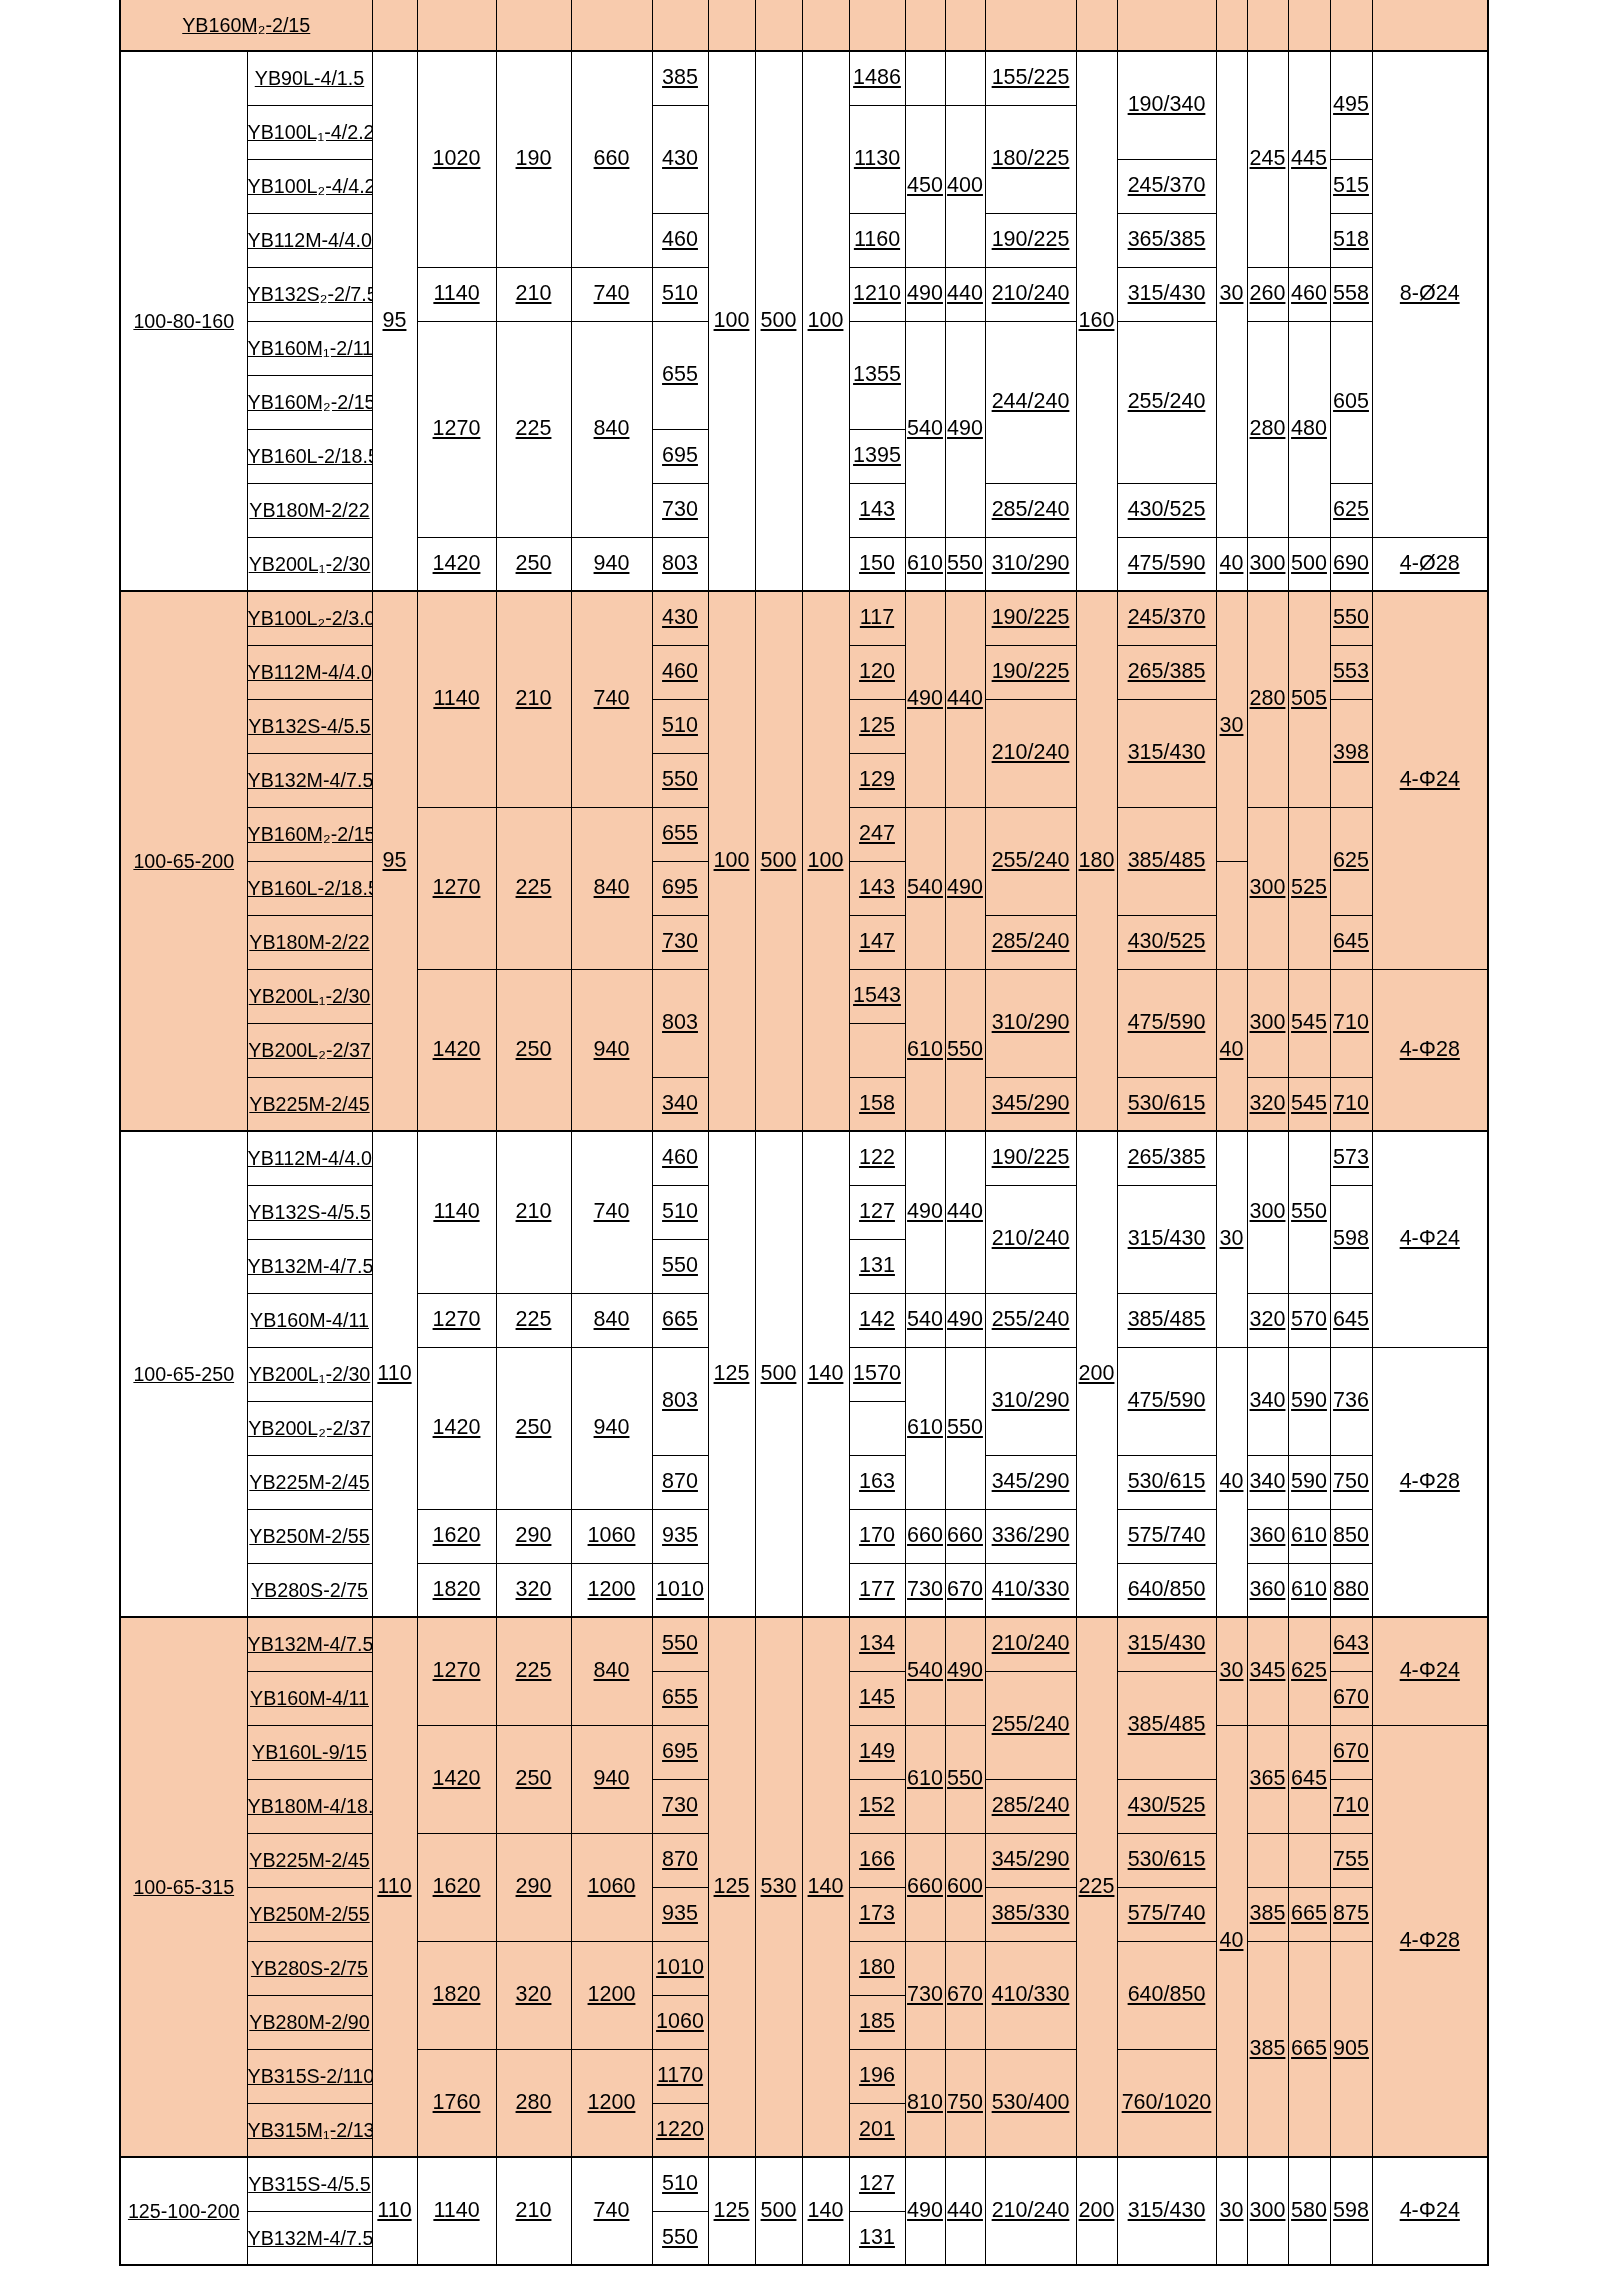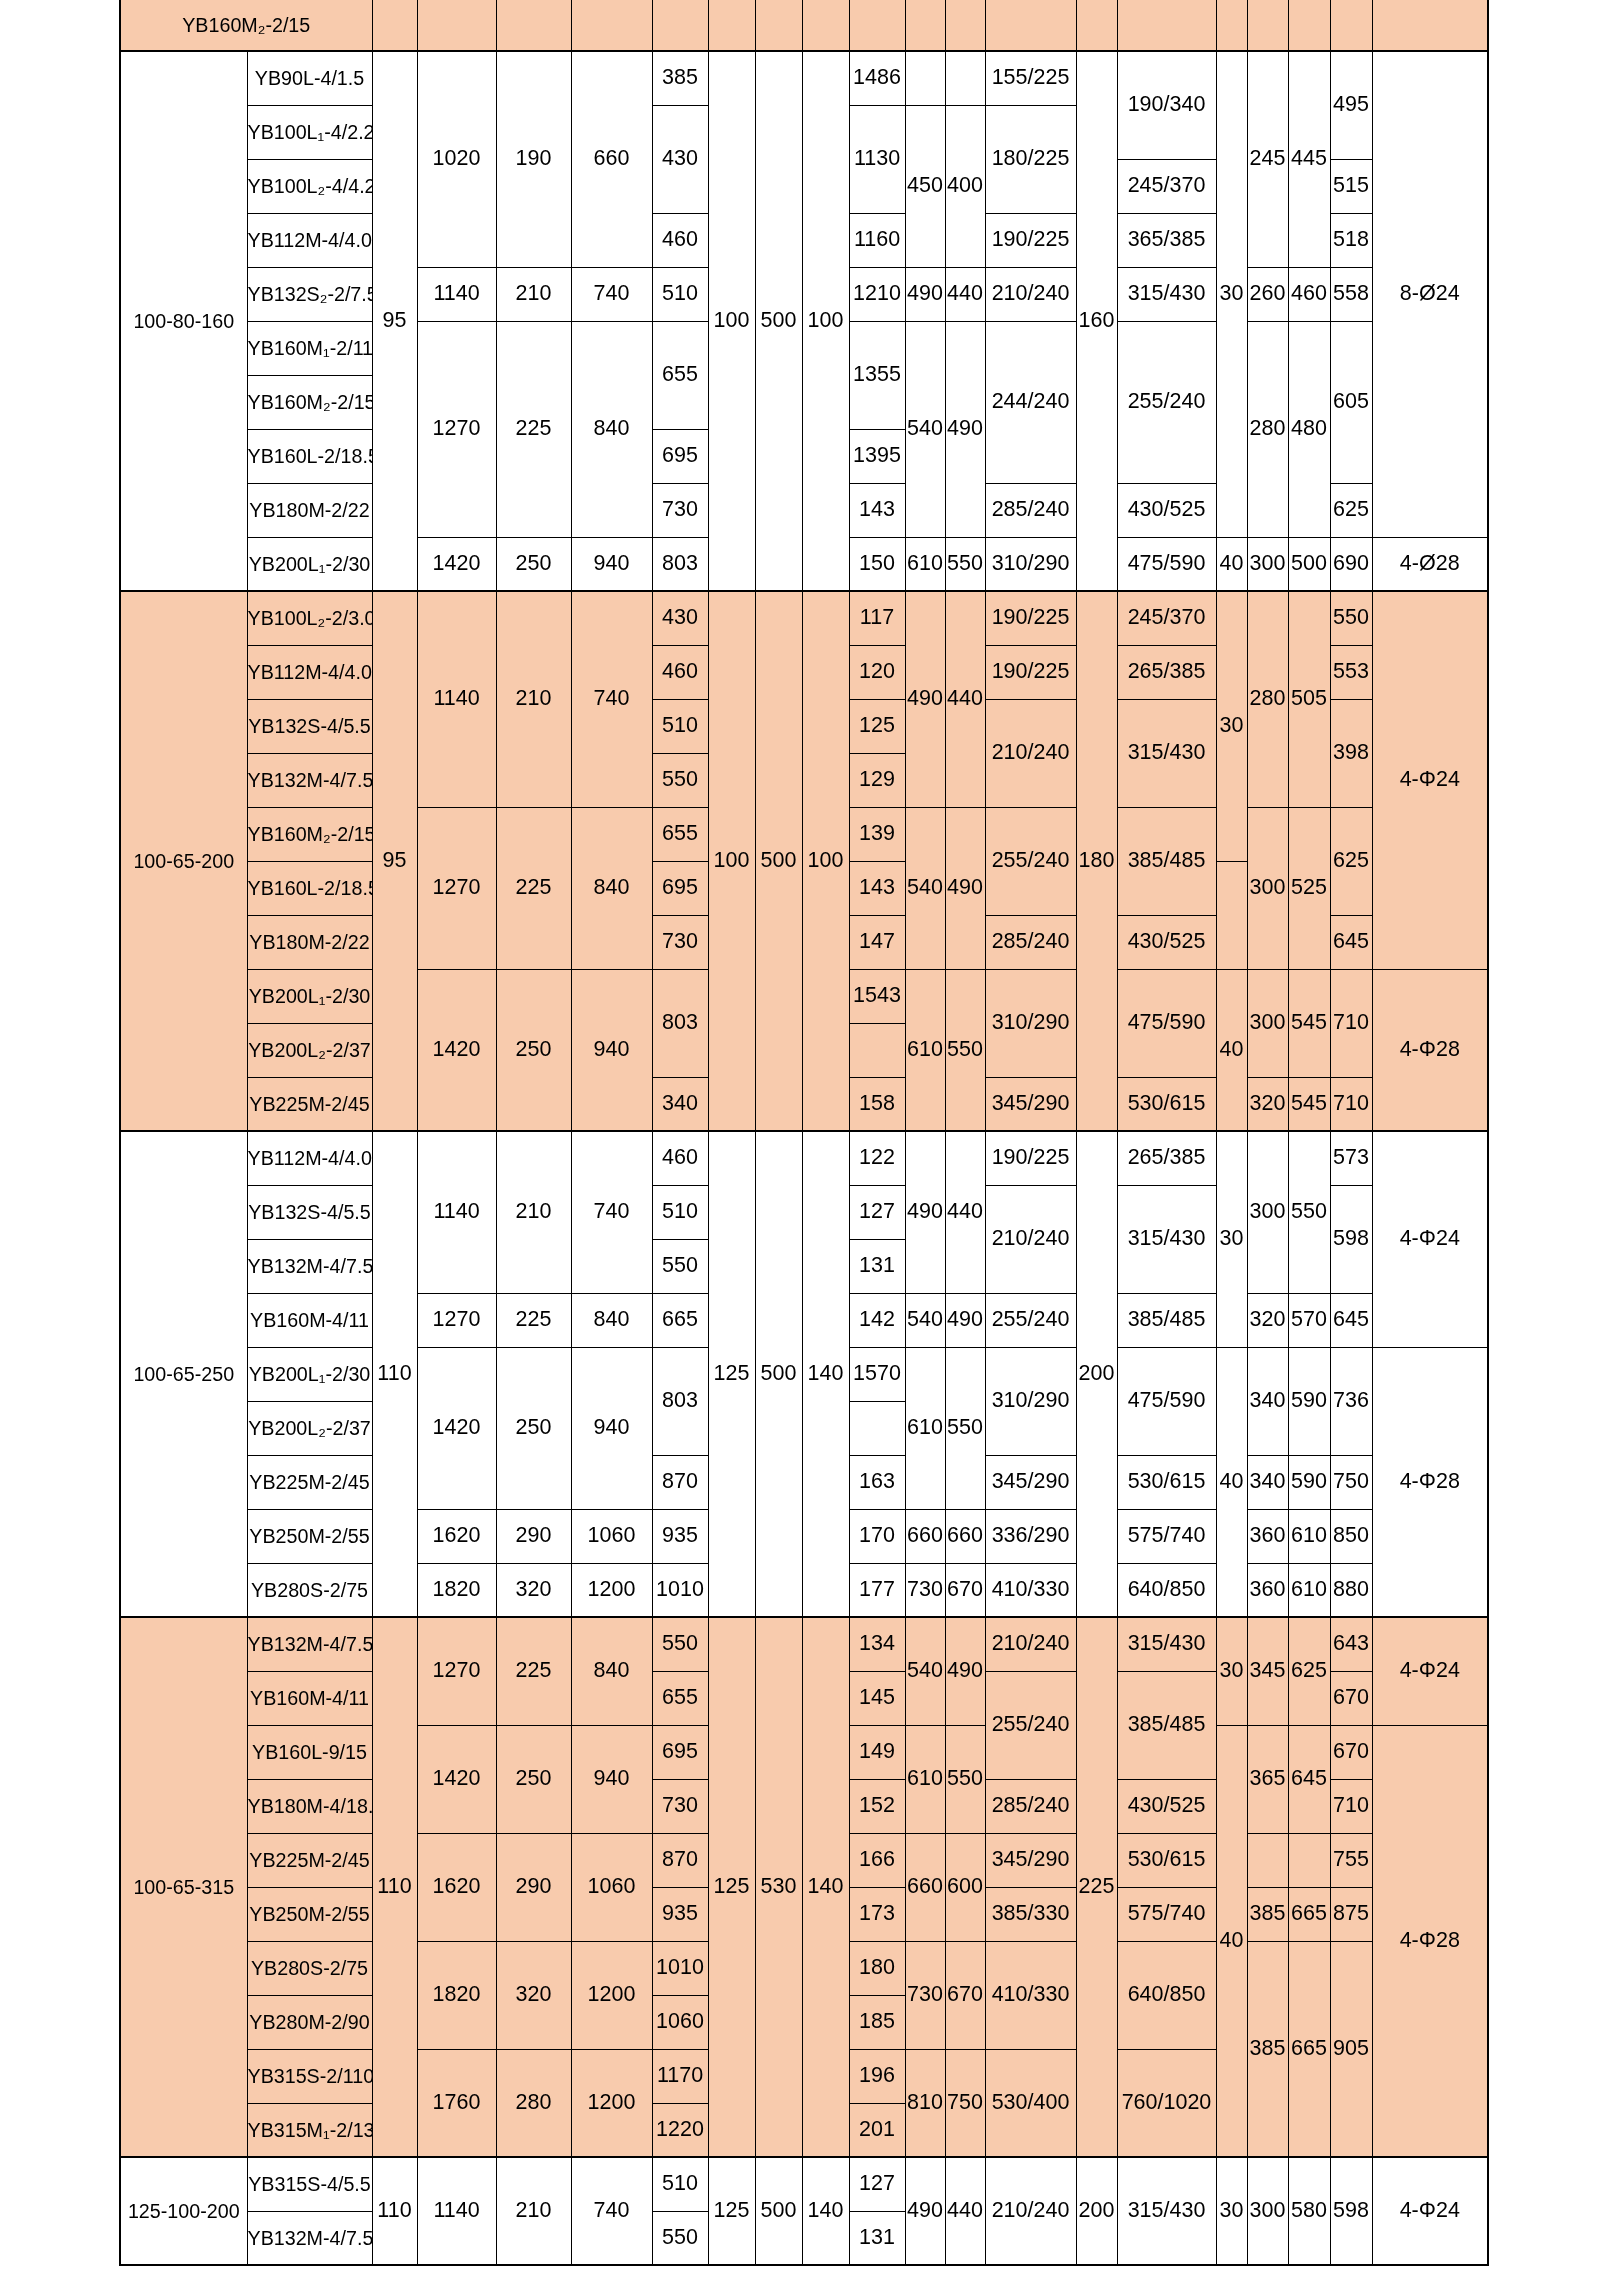--- a/index.html
+++ b/index.html
@@ -5,21 +5,21 @@
   html,body { margin:0; padding:0; }
   body {
     width:1620px; height:2291px; background:#ffffff;
     font-family:"Liberation Sans","DejaVu Sans",sans-serif;
     position:relative; overflow:hidden;
   }
   table.tbl {
     position:absolute; left:119px; top:0;
     width:1368px;
     border-collapse:collapse; table-layout:fixed;
-    border:2.7px solid #000; border-top:0;
+    border:2.7px solid #000; border-top:0;text-decoration:underline;
   }
   td {
     border:1.8px solid #000;
     text-align:center; vertical-align:middle;
     font-size:21.5px; color:#000;
     padding:0; line-height:1.02;
     white-space:nowrap; overflow:hidden;
   }
   tr { height:54px; }
   tr.cut { height:51px; }
@@ -236,21 +236,21 @@
         <td class="name-cell">YB132M-4/7.5</td>
         <td>550</td>
         <td>129</td>
       </tr>
       <tr class="peach ">
         <td class="name-cell">YB160M₂-2/15</td>
         <td rowspan="3">1270</td>
         <td rowspan="3">225</td>
         <td rowspan="3">840</td>
         <td>655</td>
-        <td>139</td>
+        <td>247</td>
         <td rowspan="3">540</td>
         <td rowspan="3">490</td>
         <td rowspan="2">255/240</td>
         <td rowspan="2">385/485</td>
         <td rowspan="3">300</td>
         <td rowspan="3">525</td>
         <td rowspan="2">625</td>
       </tr>
       <tr class="peach ">
         <td class="name-cell">YB160L-2/18.5</td>

